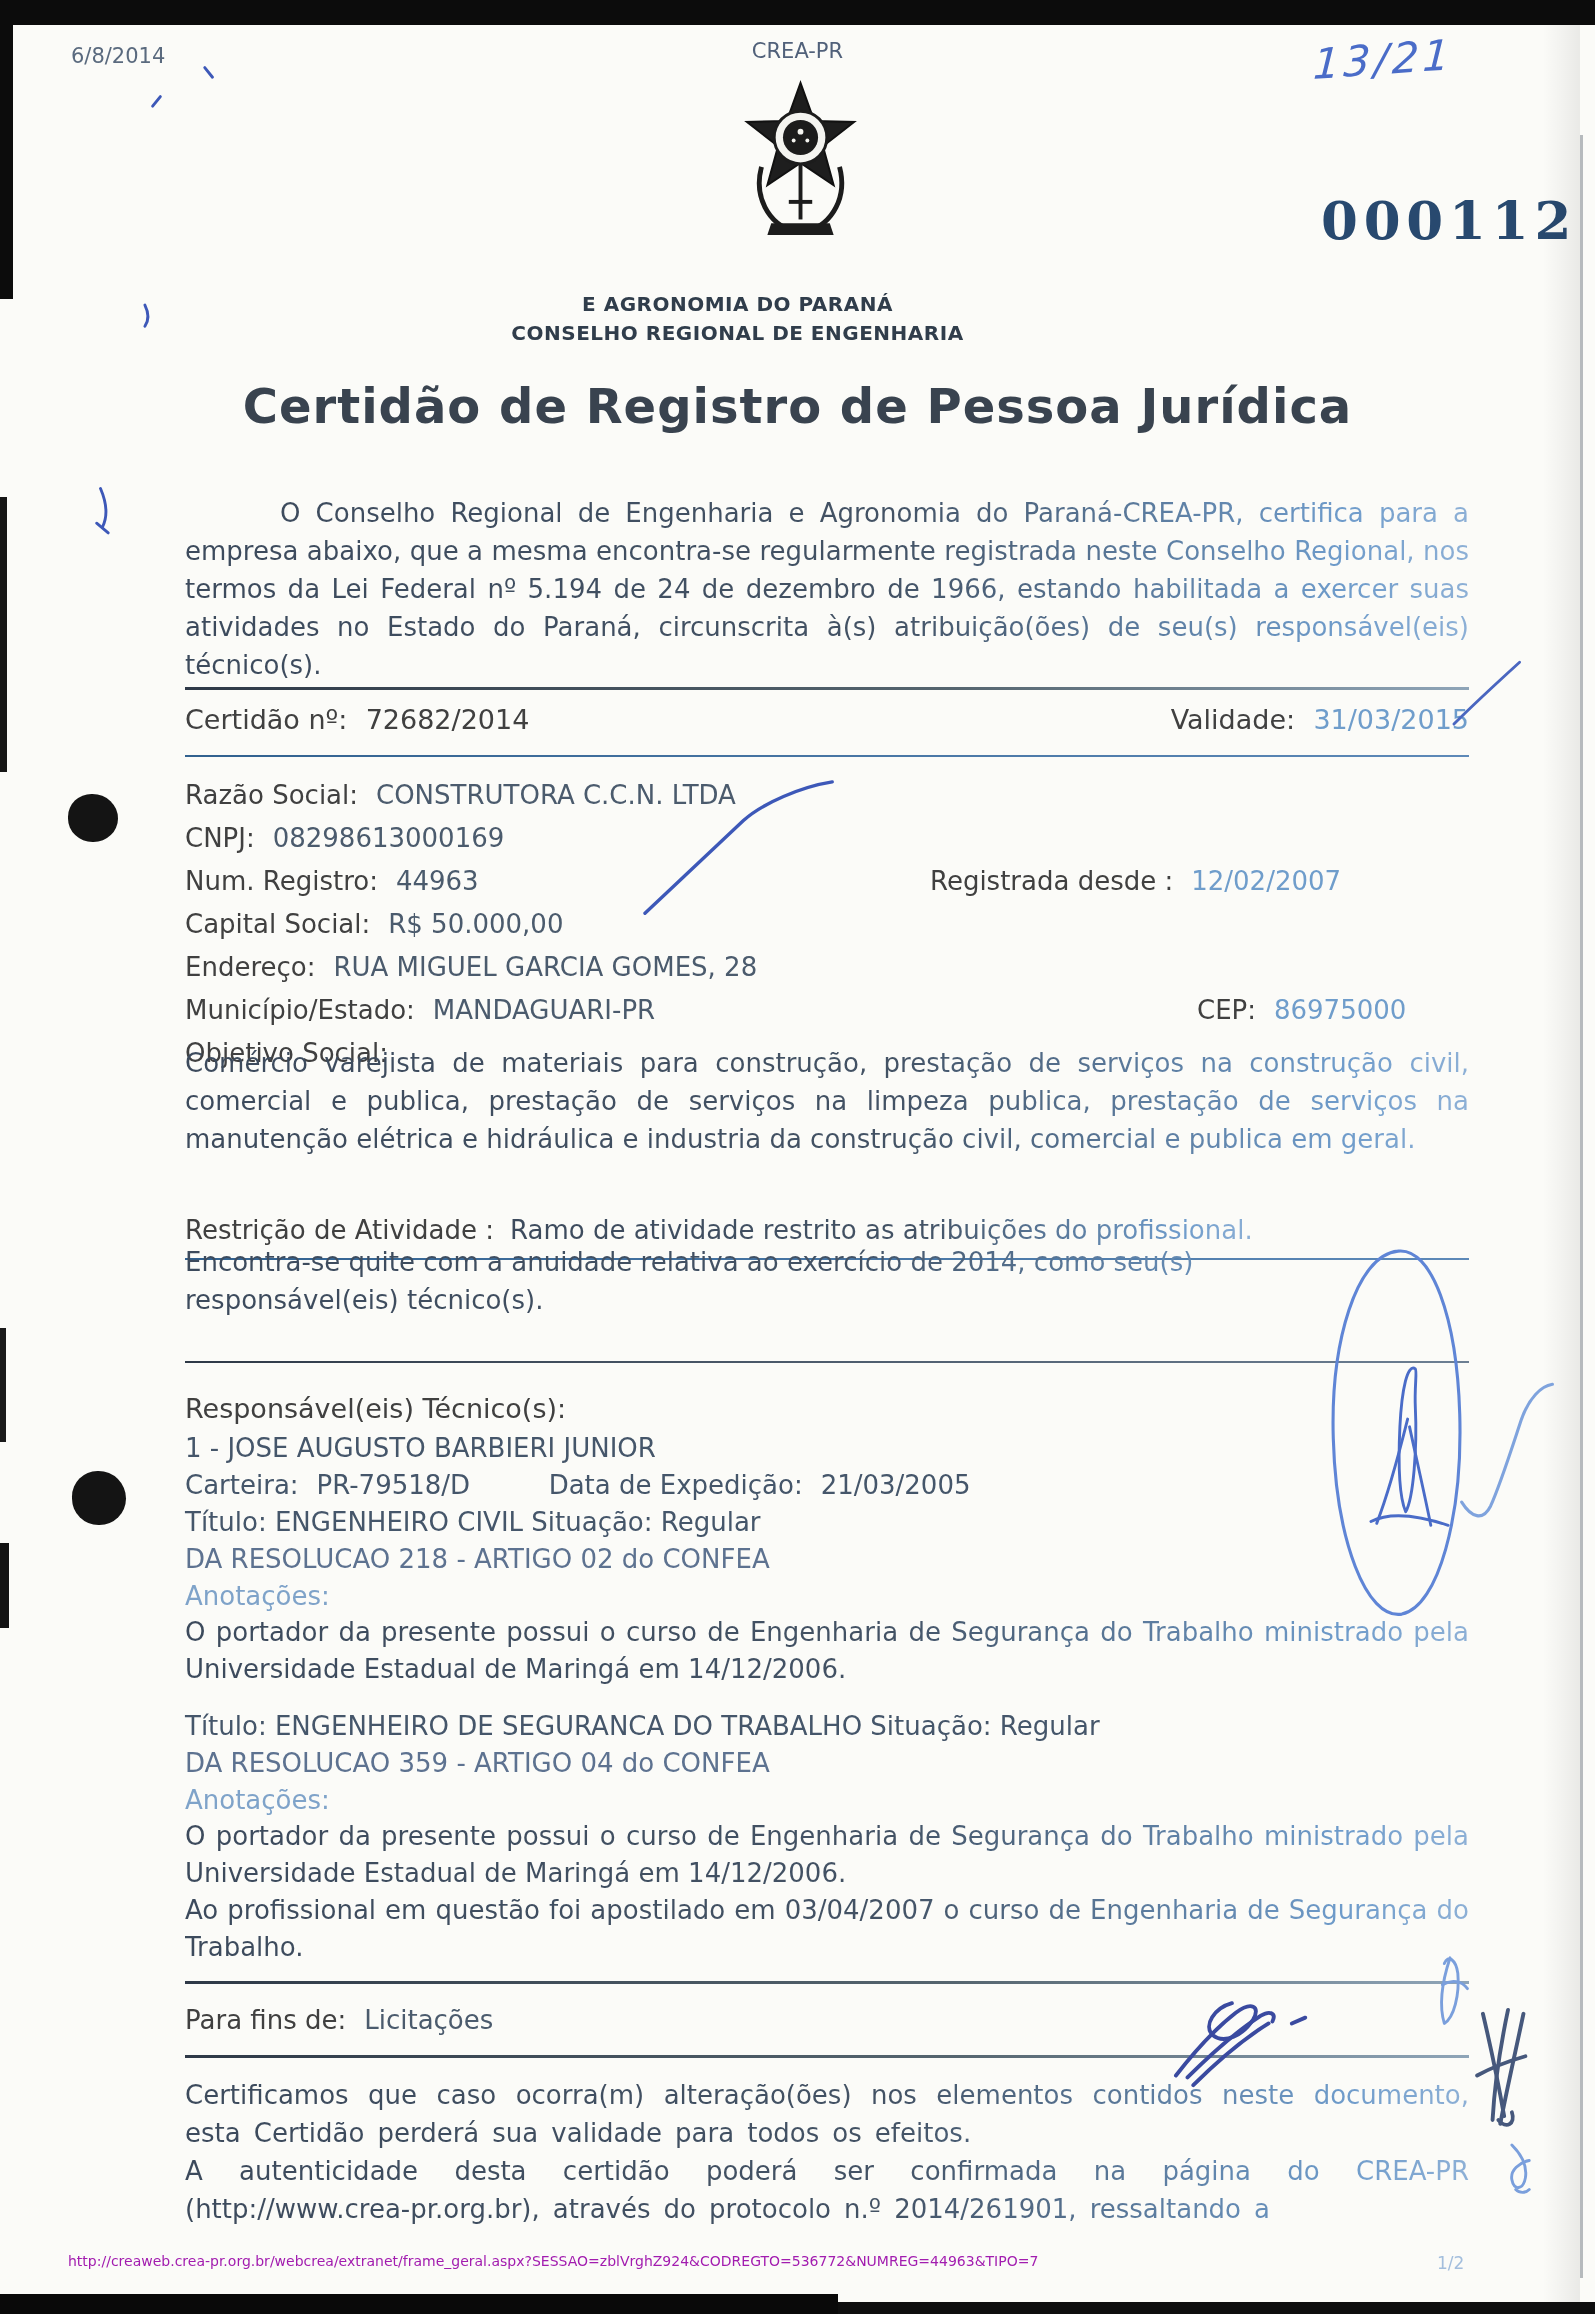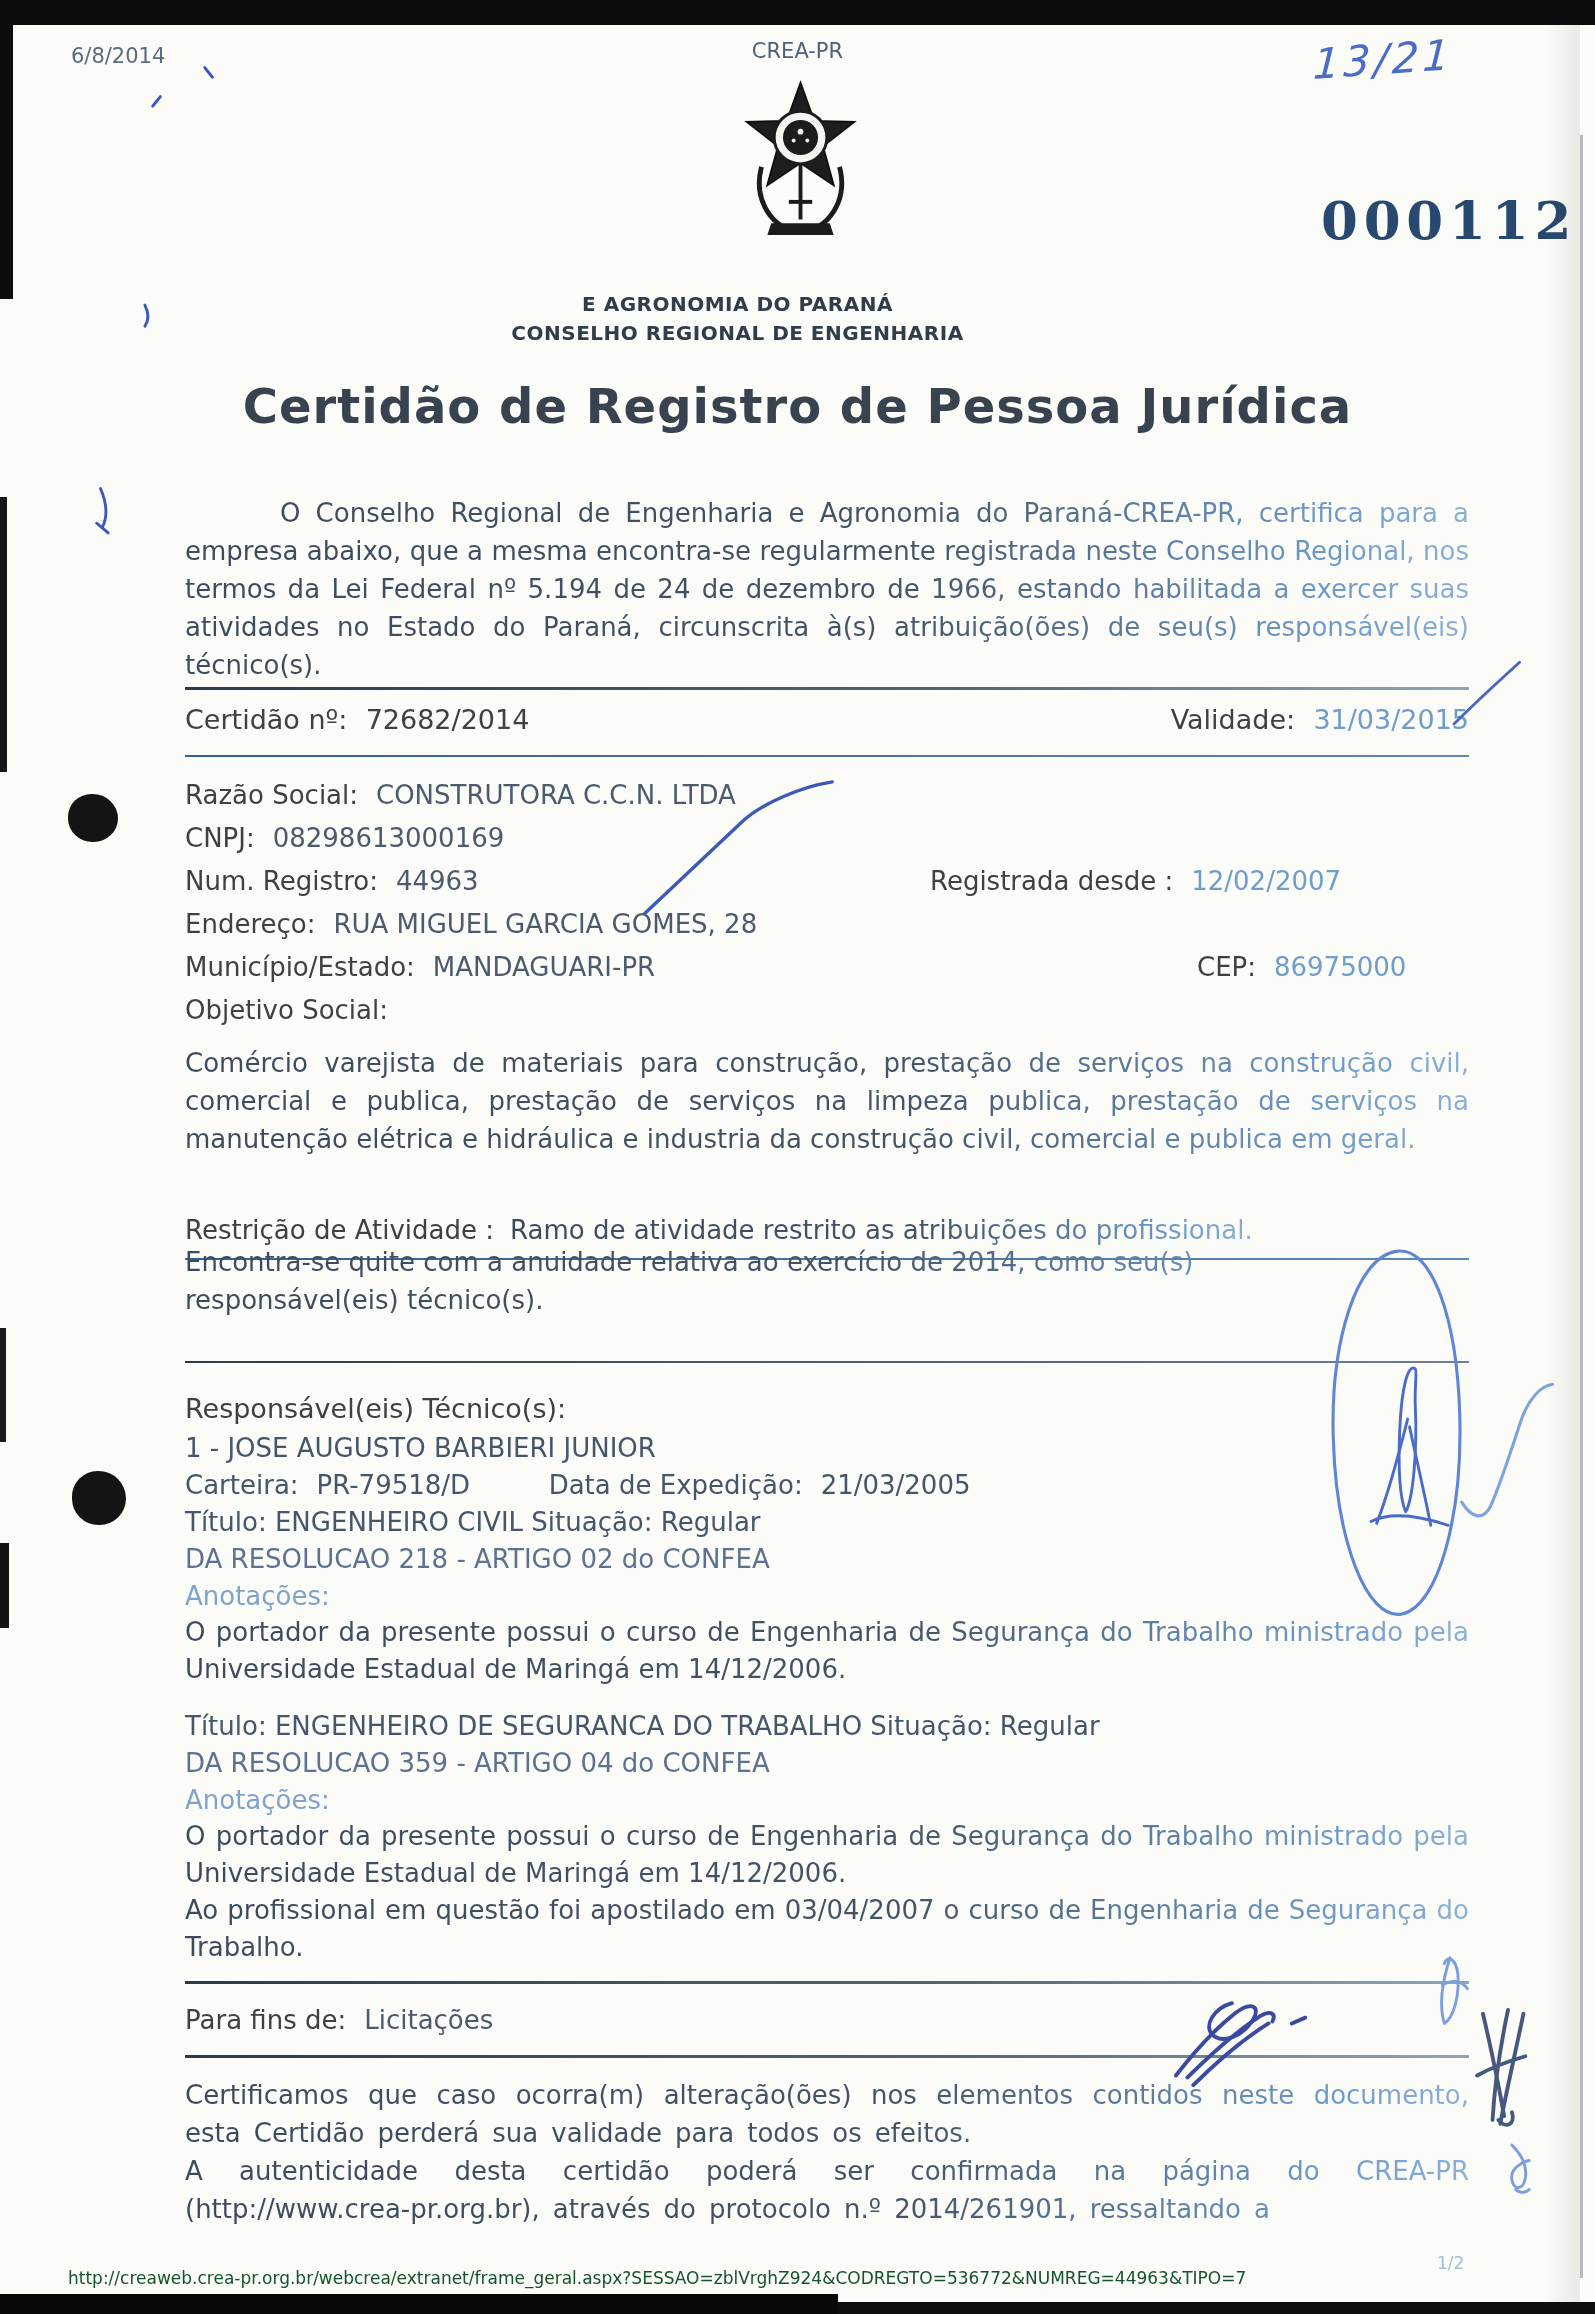--- a/index.html
+++ b/index.html
@@ -50,21 +50,21 @@
   .rule.dark2{height:2.4px;background:linear-gradient(90deg,#2e3947,#6c7f93);}
   .cert-row{display:flex;justify-content:space-between;font-size:27px;}
   .inforow{position:relative;height:43px;white-space:nowrap;}
   .inforow .right-a{position:absolute;left:745px;top:0;}
   .inforow .right-b{position:absolute;left:1012px;top:0;}
   .gap64{display:inline-block;width:62px;}
   .respline{height:37px;white-space:nowrap;color:#45566a;}
   .resp-reso{color:#5d7290;}
   .resp-anot{color:#7fa3c9;}
   .resp-par{line-height:37px;margin:0;}
-  .footer-url{position:absolute;left:68px;top:2253px;font-size:17px;color:#14532d;margin-top:15px;}
+  .footer-url{position:absolute;left:68px;top:2253px;font-size:14px;color:#a21caf;}
   .footer-page{position:absolute;left:1437px;top:2253px;font-size:17px;color:#a3bedd;}
   .hand-svg{position:absolute;left:0;top:0;z-index:5;pointer-events:none;}
 </style>
 </head>
 <body>
 
 <div class="page">
 
   <div class="scan-top"></div>
   <div class="scan-left-a"></div>
@@ -136,20 +136,24 @@
     </div>
     <div class="inforow">
       <span class="lbl">Num. Registro:</span>
       <span class="val" style="margin-left:9.7px;">44963</span>
       <span class="right-a">
         <span class="lbl">Registrada desde :</span>
         <span class="val-blue" style="margin-left:9.7px;">12/02/2007</span>
       </span>
     </div>
     <div class="inforow">
+      <span class="lbl">Capital Social:</span>
+      <span class="val" style="margin-left:9.7px;">R$ 50.000,00</span>
+    </div>
+    <div class="inforow">
       <span class="lbl">Endereço:</span>
       <span class="val" style="margin-left:9.7px;">RUA MIGUEL GARCIA GOMES, 28</span>
     </div>
     <div class="inforow">
       <span class="lbl">Município/Estado:</span>
       <span class="val" style="margin-left:9.7px;">MANDAGUARI-PR</span>
       <span class="right-b">
         <span class="lbl">CEP:</span>
         <span class="val-blue" style="margin-left:9.7px;">86975000</span>
       </span>

